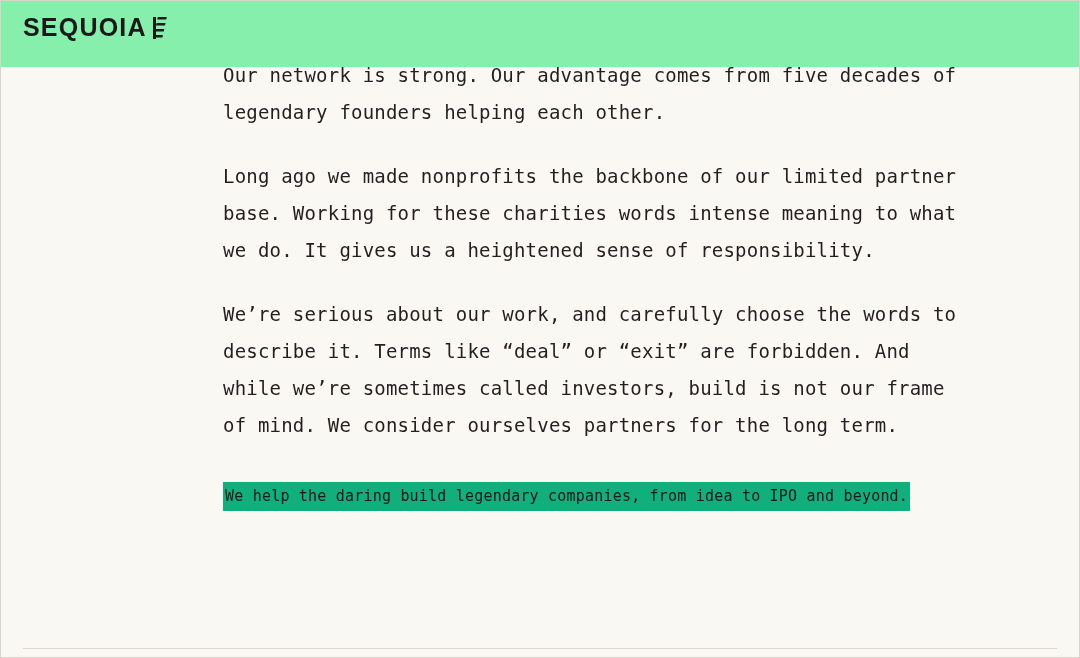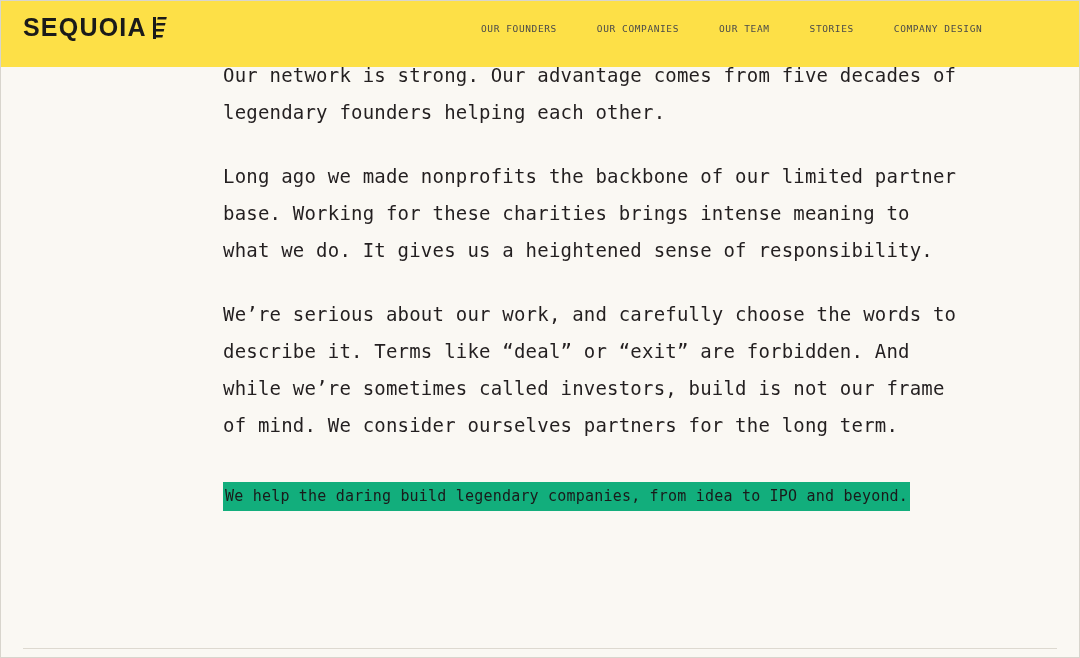--- a/index.html
+++ b/index.html
@@ -23,21 +23,21 @@
     overflow: hidden;
   }
 
   
   #header {
     position: absolute;
     top: 0;
     left: 0;
     right: 0;
     height: 66px;
-    background: #fde047;
+    background: #86efac;
     display: flex;
     align-items: center;
     z-index: 5;
     text-decoration: underline;
   }
   #logo {
     position: absolute;
     left: 22px;
     top: 14px;
     display: flex;
@@ -154,33 +154,26 @@
             <rect x="0" y="1" width="3" height="22"></rect>
             <rect x="5" y="1" width="9" height="2.6" transform="skewX(-12)"></rect>
             <rect x="5" y="7" width="9" height="2.6" transform="skewX(-12)"></rect>
             <rect x="5" y="13" width="9" height="2.6" transform="skewX(-12)"></rect>
             <rect x="5" y="19" width="9" height="2.6" transform="skewX(-12)"></rect>
           </g>
         </svg>
       </span>
     </div>
 
-    <div id="nav">
-      <div class="nav-item">OUR FOUNDERS</div>
-      <div class="nav-item">OUR COMPANIES</div>
-      <div class="nav-item">OUR TEAM</div>
-      <div class="nav-item">STORIES</div>
-      <div class="nav-item">COMPANY DESIGN</div>
-    </div>
   </div>
 
   <div id="header-rule"></div>
 
   <div id="content">
     <p class="para first">Our network is strong. Our advantage comes from five decades of legendary founders helping each other.</p>
-    <p class="para">Long ago we made nonprofits the backbone of our limited partner base. Working for these charities brings intense meaning to what we do. It gives us a heightened sense of responsibility.</p>
+    <p class="para">Long ago we made nonprofits the backbone of our limited partner base. Working for these charities words intense meaning to what we do. It gives us a heightened sense of responsibility.</p>
     <p class="para">We’re serious about our work, and carefully choose the words to describe it. Terms like “deal” or “exit” are forbidden. And while we’re sometimes called investors, build is not our frame of mind. We consider ourselves partners for the long term.</p>
     <p class="para" id="highlight-para"><span class="highlight-block">We help the daring build legendary companies, from idea to IPO and beyond.</span></p>
   </div>
 
   <div id="bottom-rule"></div>
 
 </div>
 
 </body></html>

